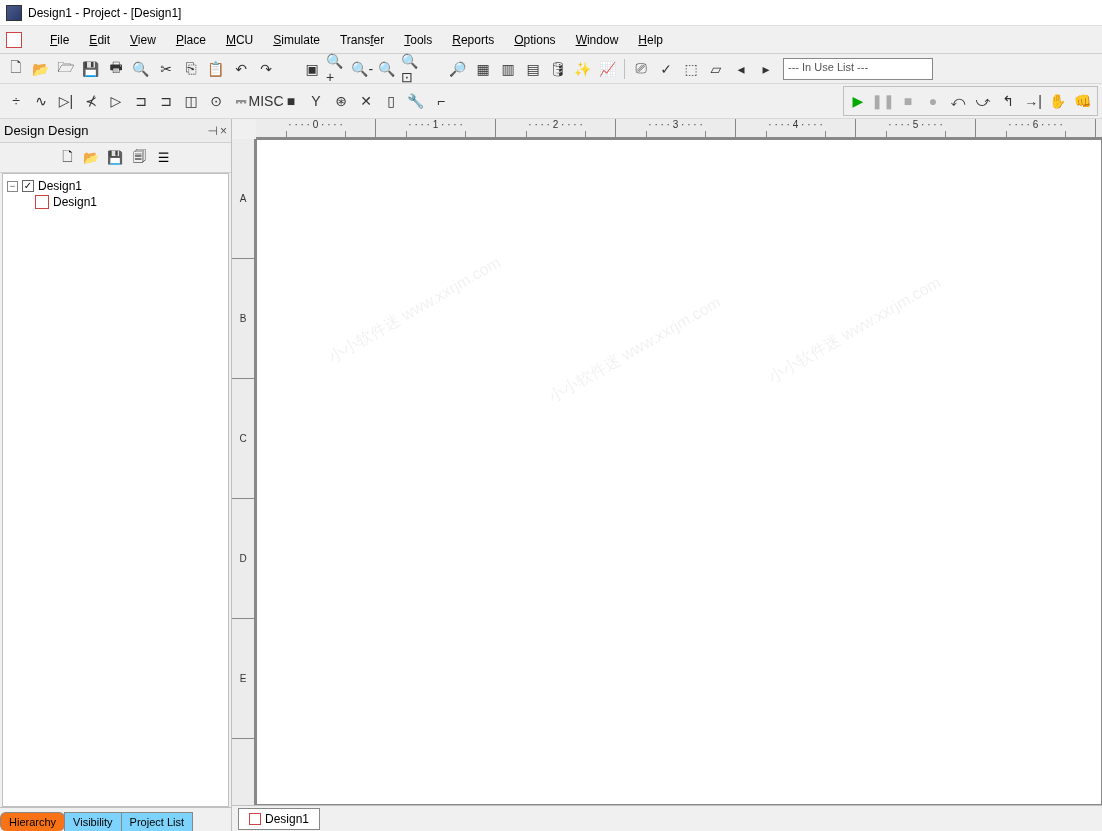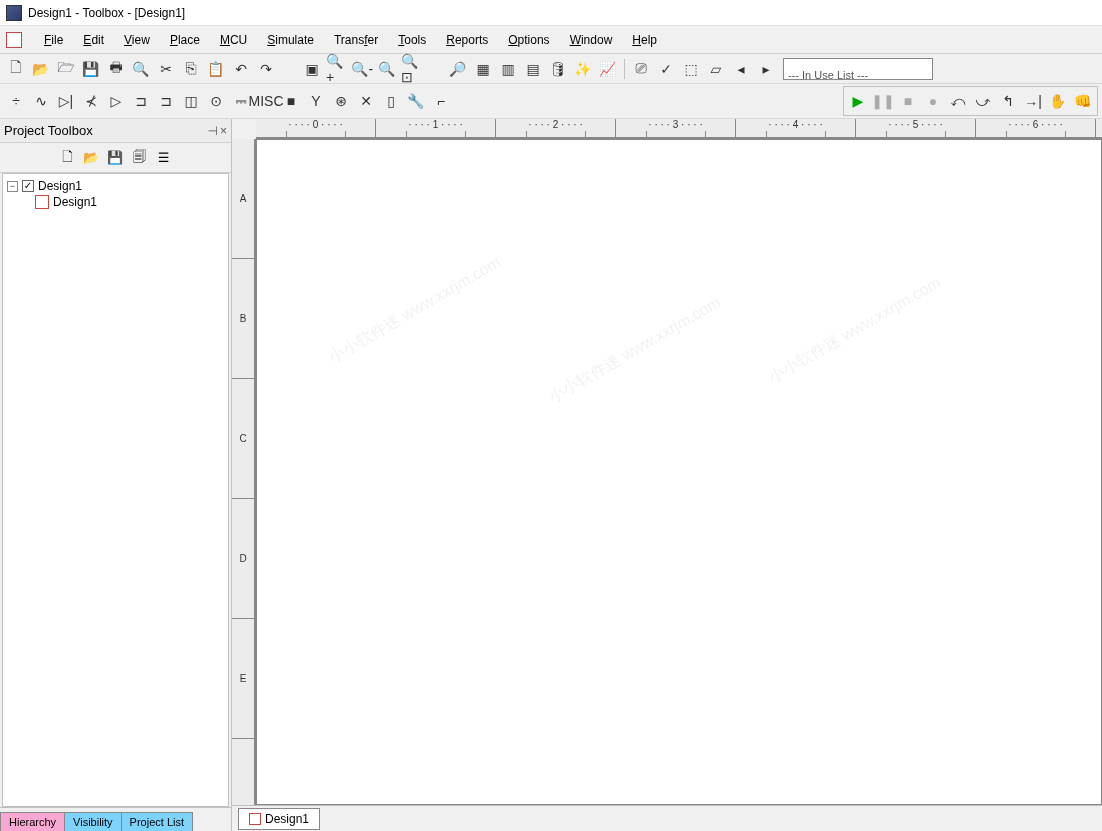--- a/index.html
+++ b/index.html
@@ -1,67 +1,67 @@
 <!DOCTYPE html>
 <html><head>
 <meta charset="utf-8">
 <style>
 * { margin: 0; padding: 0; box-sizing: border-box; font-family: "Segoe UI", Tahoma, sans-serif; font-size: 12px; }
 body { background: #f0f0f0; width: 1102px; height: 831px; overflow: hidden; display: flex; flex-direction: column; }
 .titlebar { height: 26px; background: #fff; display: flex; align-items: center; padding: 0 6px; gap: 6px; border-bottom: 1px solid #e0e0e0; }
 .titlebar .app-icon { width: 16px; height: 16px; background: linear-gradient(135deg,#4a5a8a,#2a3a6a); border: 1px solid #333; }
 .titlebar .title-text { font-size: 12px; color: #000; }
-.menubar { height: 28px; background: #f0f0f0; display: flex; align-items: center; padding: 0 6px; gap: 6px; border-bottom: 1px solid #d0d0d0; }
+.menubar { height: 28px; background: #f0f0f0; display: flex; align-items: center; padding: 0 6px; gap: 12px; border-bottom: 1px solid #d0d0d0; }
 .menubar .doc-icon { width: 16px; height: 16px; background: #fff; border: 1px solid #c44; position: relative; margin-right: 6px; }
 .menubar .menu-item { padding: 4px 10px; cursor: default; color: #000; }
 .menubar .menu-item u { text-decoration: underline; }
 .toolbar-row { background: #f0f0f0; display: flex; align-items: center; padding: 2px 4px; gap: 1px; border-bottom: 1px solid #d8d8d8; min-height: 30px; }
 .tb-btn { width: 24px; height: 24px; display: flex; align-items: center; justify-content: center; cursor: default; border: 1px solid transparent; font-size: 14px; color: #333; }
 .tb-btn.disabled { color: #aaa; }
 .tb-sep { width: 1px; height: 20px; background: #c0c0c0; margin: 0 3px; }
 .tb-gap { width: 20px; }
-.in-use-list { width: 150px; height: 22px; border: 1px solid #888; background: #fff; font-size: 11px; padding: 10px 4px; color: #555; margin-left: 4px; }
+.in-use-list { width: 150px; height: 22px; border: 1px solid #888; background: #fff; font-size: 11px; padding: 2px 4px; color: #555; margin-left: 4px; }
 .sim-box { border: 1px solid #c0c0c0; padding: 2px; display: flex; gap: 1px; background:#f0f0f0;}
 .main-area { flex: 1; display: flex; overflow: hidden; }
 .sidebar { width: 232px; background: #f0f0f0; border-right: 1px solid #c0c0c0; display: flex; flex-direction: column; }
 .sidebar-header { height: 24px; display: flex; align-items: center; justify-content: space-between; padding: 0 4px; background: #ececec; border-bottom: 1px solid #d0d0d0; }
 .sidebar-header .title { font-size: 13px; color: #000; }
 .sidebar-header .controls { display: flex; gap: 2px; font-size: 11px; color: #555; }
 .sidebar-toolbar { height: 30px; display: flex; align-items: center; justify-content: center; gap: 4px; border-bottom: 1px solid #d0d0d0; }
 .sidebar-toolbar .sb-btn { width: 20px; height: 20px; display: flex; align-items: center; justify-content: center; font-size: 13px; cursor: default; }
 .tree { flex: 1; background: #fff; border: 1px solid #c0c0c0; margin: 0 2px; overflow: auto; padding: 4px; }
 .tree-row { display: flex; align-items: center; gap: 4px; padding: 1px 0; font-size: 12px; color: #000; }
 .tree-row.child { padding-left: 28px; }
 .tree-exp { width: 11px; height: 11px; border: 1px solid #888; display: flex; align-items: center; justify-content: center; font-size: 9px; line-height: 1; color: #444; }
 .tree-check { width: 12px; height: 12px; border: 1px solid #666; display: flex; align-items: center; justify-content: center; font-size: 10px; line-height:1; }
 .tree-icon { width: 14px; height: 14px; background: #fff; border: 1px solid #c44; }
 .sidebar-tabs { height: 24px; display: flex; align-items: flex-end; border-top: 1px solid #c0c0c0; }
 .sidebar-tab { padding: 3px 8px; font-size: 11px; border: 1px solid #888; border-bottom: none; background: #7dd3fc; margin-right: -1px; cursor: default; }
-.sidebar-tab.active { background: #f9a8d4; }
+.sidebar-tab.active { background: #f97316; border-radius: 6px; }
 .canvas-wrap { flex: 1; display: flex; flex-direction: column; background: #f0f0f0; }
 .canvas-area { flex: 1; position: relative; background: #f0f0f0; overflow: hidden; }
 .ruler-h { position: absolute; top: 0; left: 24px; right: 0; height: 20px; background: #ececec; border-bottom: 2px solid #888; display: flex; }
 .ruler-h .tick { flex: none; width: 120px; border-right: 1px solid #888; font-size: 10px; color: #333; text-align: center; position: relative; }
 .ruler-h .tick::before, .ruler-h .tick::after { content:''; position:absolute; bottom:0; width:1px; height:6px; background:#888; }
 .ruler-h .tick::before { left: 25%; } .ruler-h .tick::after { left: 75%; }
 .ruler-v { position: absolute; top: 20px; left: 0; bottom: 0; width: 24px; background: #ececec; border-right: 2px solid #888; }
 .ruler-v .vtick { height: 120px; border-bottom: 1px solid #888; font-size: 10px; color: #333; display: flex; align-items: center; justify-content: center; }
 .canvas-grid { position: absolute; top: 20px; left: 24px; right: 0; bottom: 0; background: #fff; background-image: radial-gradient(circle, #888 0.7px, transparent 0.7px); background-size: 12px 12px; border: 1px solid #888; }
 .watermark { position: absolute; color: rgba(0,0,0,0.06); font-size: 16px; transform: rotate(-30deg); pointer-events: none; white-space: nowrap; }
 .canvas-tabs { height: 26px; display: flex; align-items: center; padding: 0 6px; background: #f0f0f0; border-top: 1px solid #c0c0c0; }
 .canvas-tab { display: flex; align-items: center; gap: 4px; padding: 3px 10px; border: 1px solid #888; background: #fff; font-size: 12px; cursor: default; }
 .play-icon { color: #0a0; }
 .stop-icon, .record-icon, .pause-icon { color: #888; }
 </style>
 </head>
 <body>
 
 <div class="titlebar">
   <div class="app-icon"></div>
-  <div class="title-text">Design1 - Toolbox - [Design1]</div>
+  <div class="title-text">Design1 - Project - [Design1]</div>
 </div>
 
 <div class="menubar">
   <div class="doc-icon"></div>
   <div id="menubar-items" style="display: flex;">
       <div class="menu-item"><u>F</u>ile</div>
       <div class="menu-item"><u>E</u>dit</div>
       <div class="menu-item"><u>V</u>iew</div>
       <div class="menu-item"><u>P</u>lace</div>
       <div class="menu-item"><u>M</u>CU</div>
@@ -152,21 +152,21 @@
         <div class="tb-btn ">✋</div>
         <div class="tb-btn ">👊</div>
       </div>
   </div>
 </div>
 
 <div class="main-area">
 
   <div class="sidebar">
     <div class="sidebar-header">
-      <div class="title">Project Toolbox</div>
+      <div class="title">Design Design</div>
       <div class="controls">
         <span>⊣</span>
         <span>×</span>
       </div>
     </div>
     <div class="sidebar-toolbar" id="sbtb">
         <div class="sb-btn">🗋</div>
         <div class="sb-btn">📂</div>
         <div class="sb-btn">💾</div>
         <div class="sb-btn">🗐</div>

